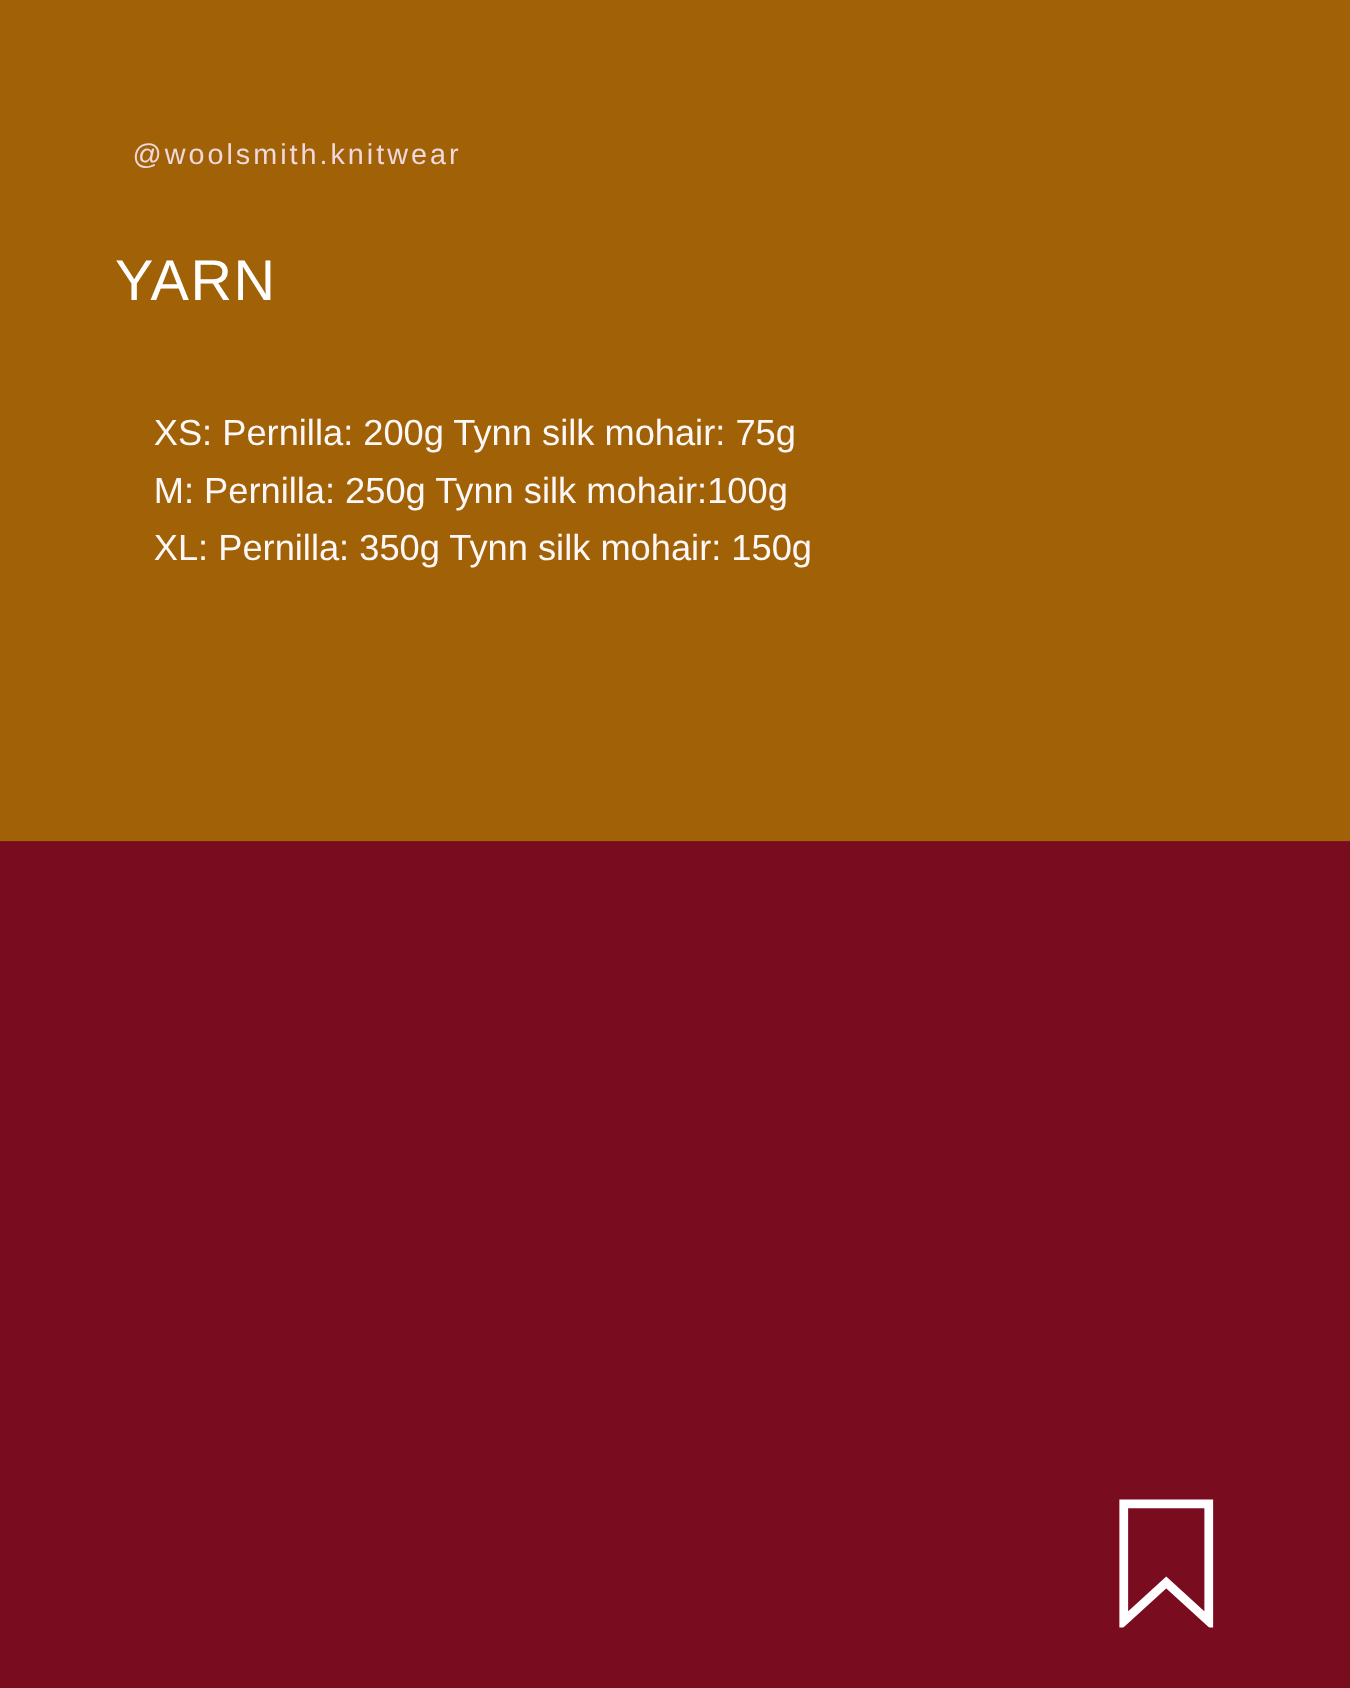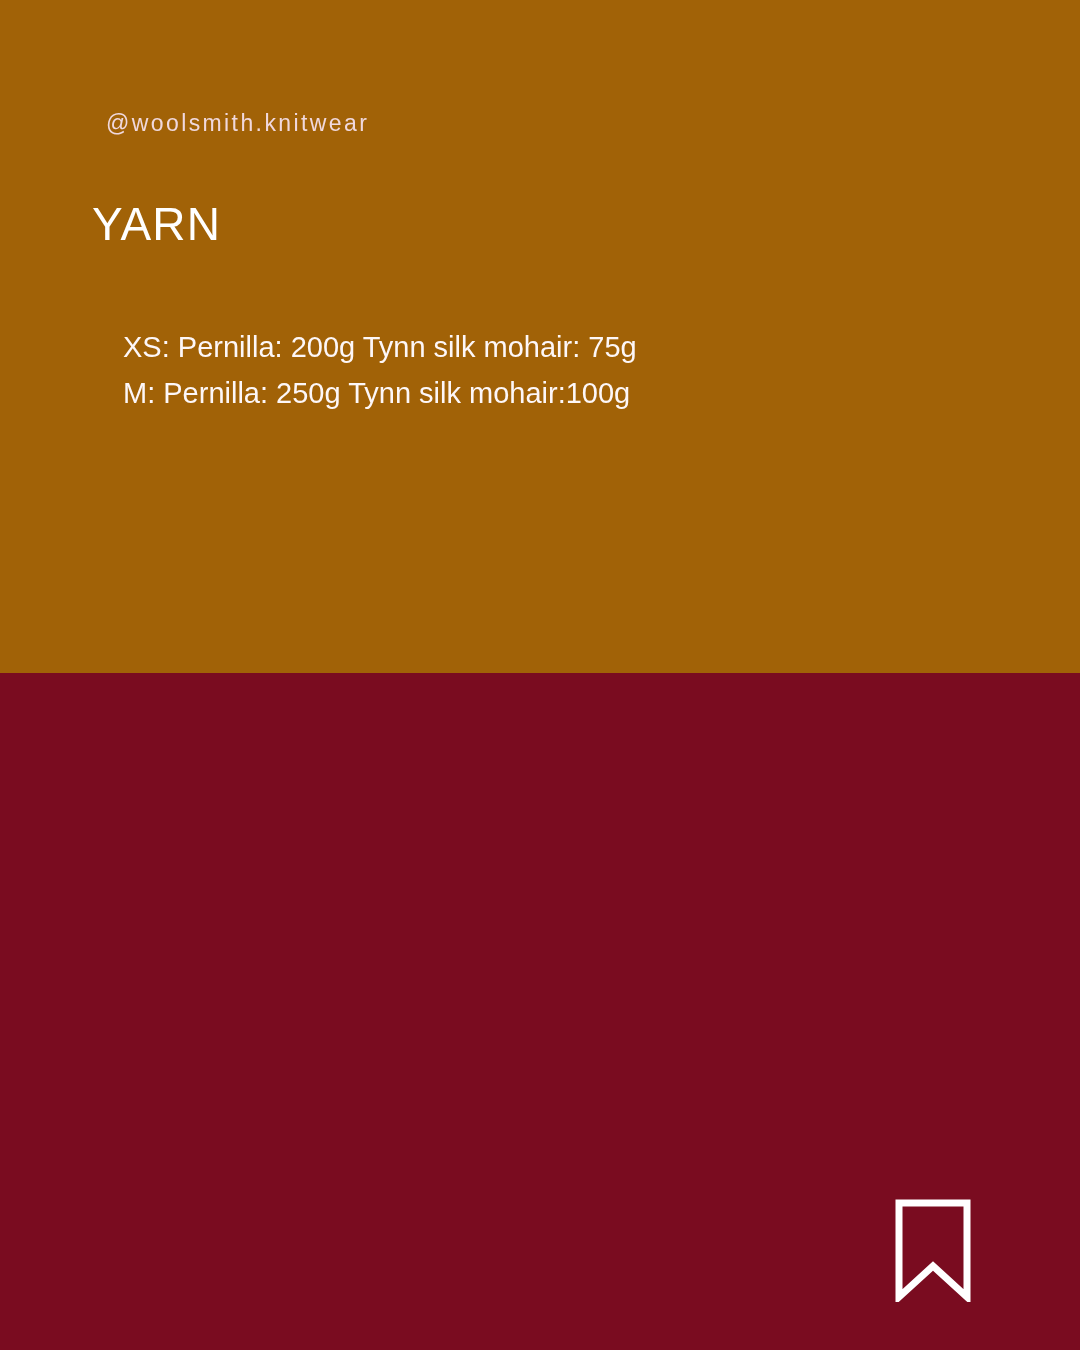--- a/index.html
+++ b/index.html
@@ -101,20 +101,21 @@
 <div class="page">
 
   <div class="section-yarn">
     <div class="handle">@woolsmith.knitwear</div>
 
     <h1 class="heading heading-yarn">YARN</h1>
 
     <ul class="yarn-list">
       <li>XS: Pernilla: 200g Tynn silk mohair: 75g</li>
       <li>M: Pernilla: 250g Tynn silk mohair:100g</li>
+      <li>XL: Pernilla: 350g Tynn silk mohair: 150g</li>
     </ul>
   </div>
 
   <div class="divider"></div>
 
   <div class="section-about">
 
     <div class="bookmark">
       <svg width="78" height="104" viewBox="0 0 78 104" fill="none" xmlns="http://www.w3.org/2000/svg">
         <path d="M5 5 H73 V99 L39 68 L5 99 Z" stroke="#ffffff" stroke-width="7" stroke-linejoin="miter" fill="none"></path>

